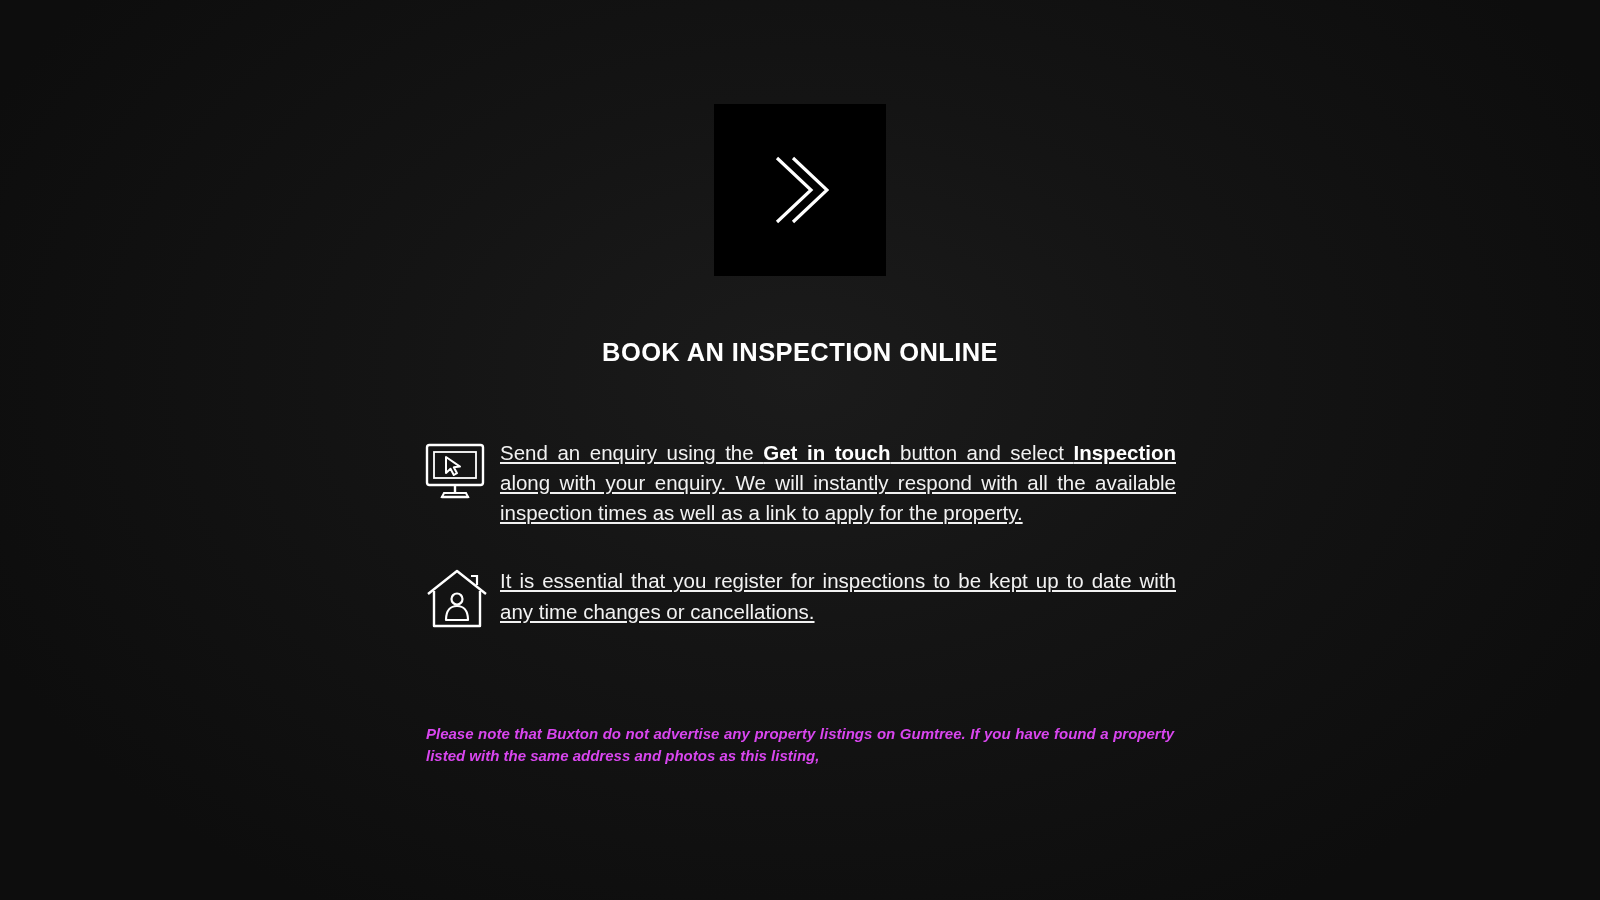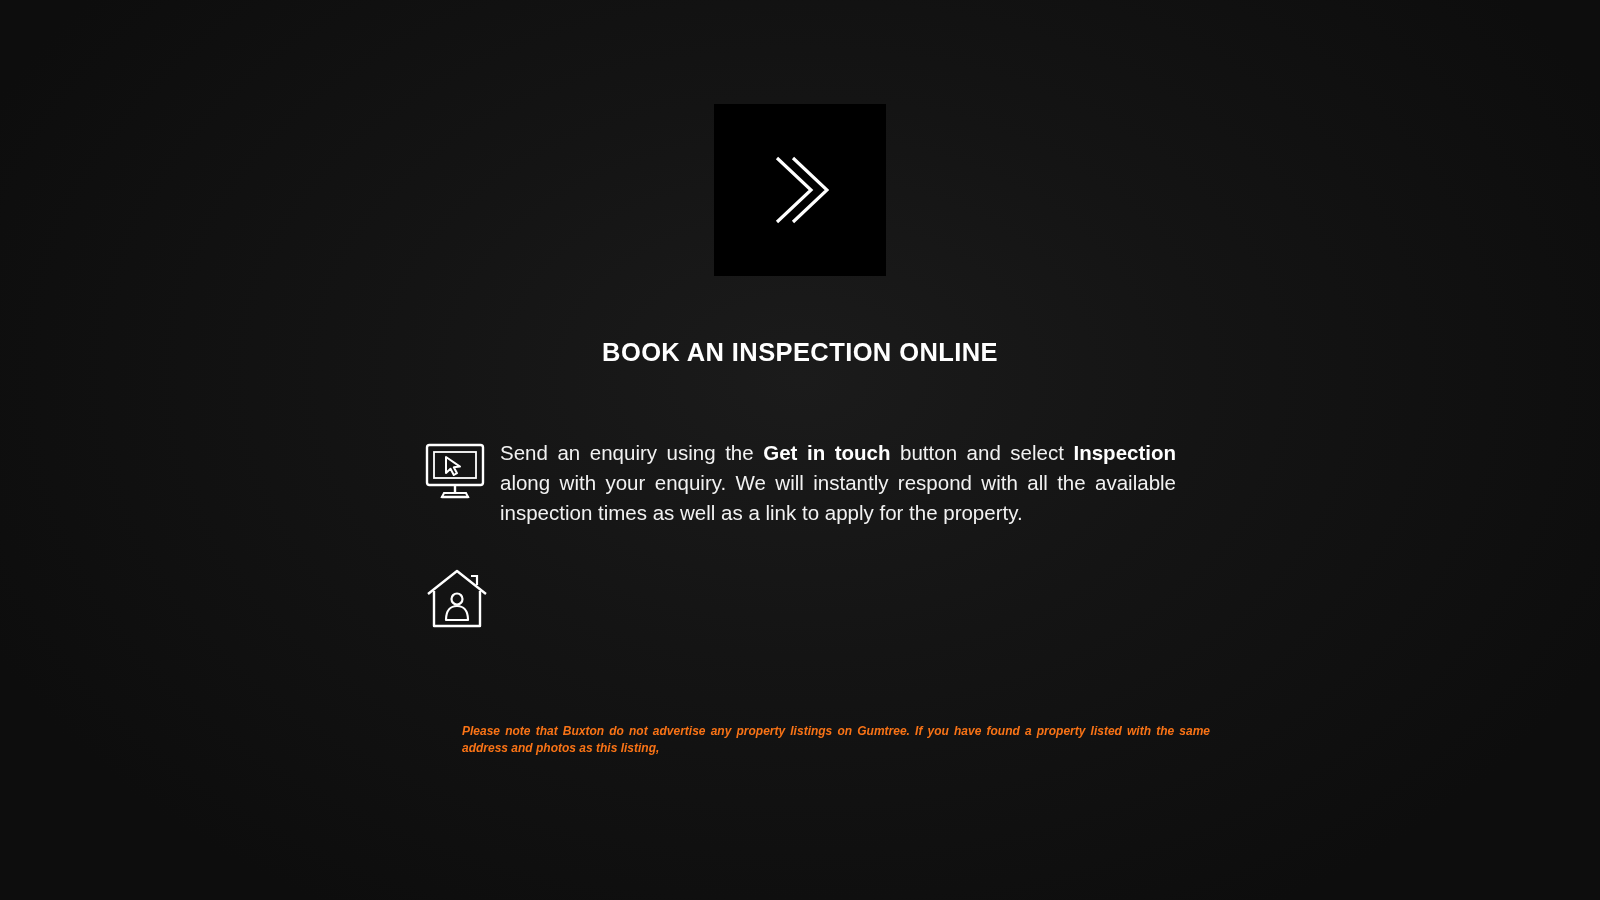--- a/index.html
+++ b/index.html
@@ -82,41 +82,41 @@
   .row-icon svg { display: block; }
 
   .row-text {
     flex: 1 1 auto;
     font-size: 20.5px;
     line-height: 1.47;
     text-align: justify;
     text-justify: inter-word;
     color: #f2f2f2;
     font-weight: 300;
+    text-decoration: underline;
   }
   .row-text b { font-weight: bold; color: #ffffff; }
 
   
   .row.row-house .row-icon { padding-top: 2px; }
 
   
   .footnote {
     position: absolute;
     top: 723px;
     left: 50%;
     transform: translateX(-50%);
     width: 748px;
-    font-size: 12px;
+    font-size: 15px;
     line-height: 1.45;
     font-style: italic;
     font-weight: bold;
-    color: #f97316;
+    color: #d946ef;
     text-align: justify;
     text-justify: inter-word;
-    margin-left: 36px;
   }
   .footnote .last-line {
     display: block;
     text-align: center;
   }
 </style>
 </head>
 <body>
 
 <div class="page">
@@ -153,20 +153,21 @@
     <div class="row row-house">
       <div class="row-icon">
         <svg width="66" height="62" viewBox="0 0 66 62" fill="none" xmlns="http://www.w3.org/2000/svg">
           <path d="M4 26 L33 3 L62 26" stroke="#ffffff" stroke-width="2.4" fill="none" stroke-linejoin="round"></path>
           <path d="M10 23 L10 58 L56 58 L56 23" stroke="#ffffff" stroke-width="2.4" fill="none" stroke-linejoin="round"></path>
           <path d="M47 8 L53 8 L53 17" stroke="#ffffff" stroke-width="2.2" fill="none"></path>
           <circle cx="33" cy="31" r="5.5" stroke="#ffffff" stroke-width="2.2" fill="none"></circle>
           <path d="M22 52 C22 42 27 38 33 38 C39 38 44 42 44 52 Z" stroke="#ffffff" stroke-width="2.2" fill="none" stroke-linejoin="round"></path>
         </svg>
       </div>
+      <div class="row-text">It is essential that you register for inspections to be kept up to date with any time changes or cancellations.</div>
     </div>
 
   </div>
 
   <div class="footnote">
     <span>Please note that Buxton do not advertise any property listings on Gumtree. If you have found a property listed with the same address and photos as this listing,</span>
   </div>
 
 </div>
 

